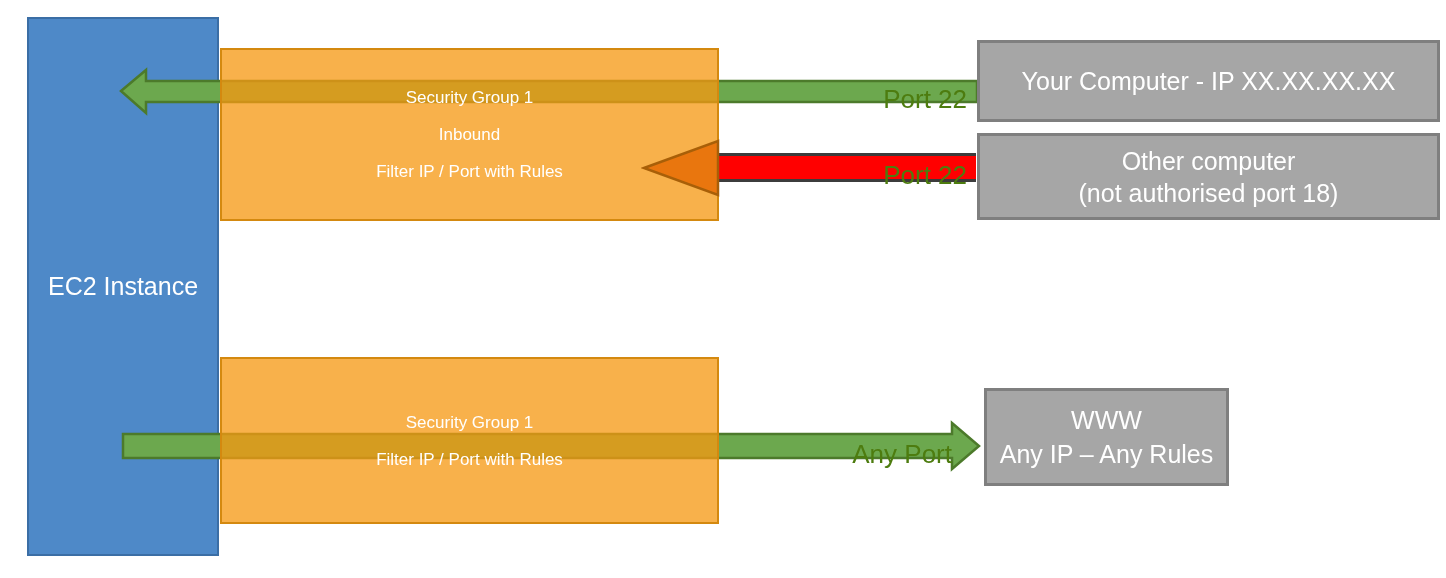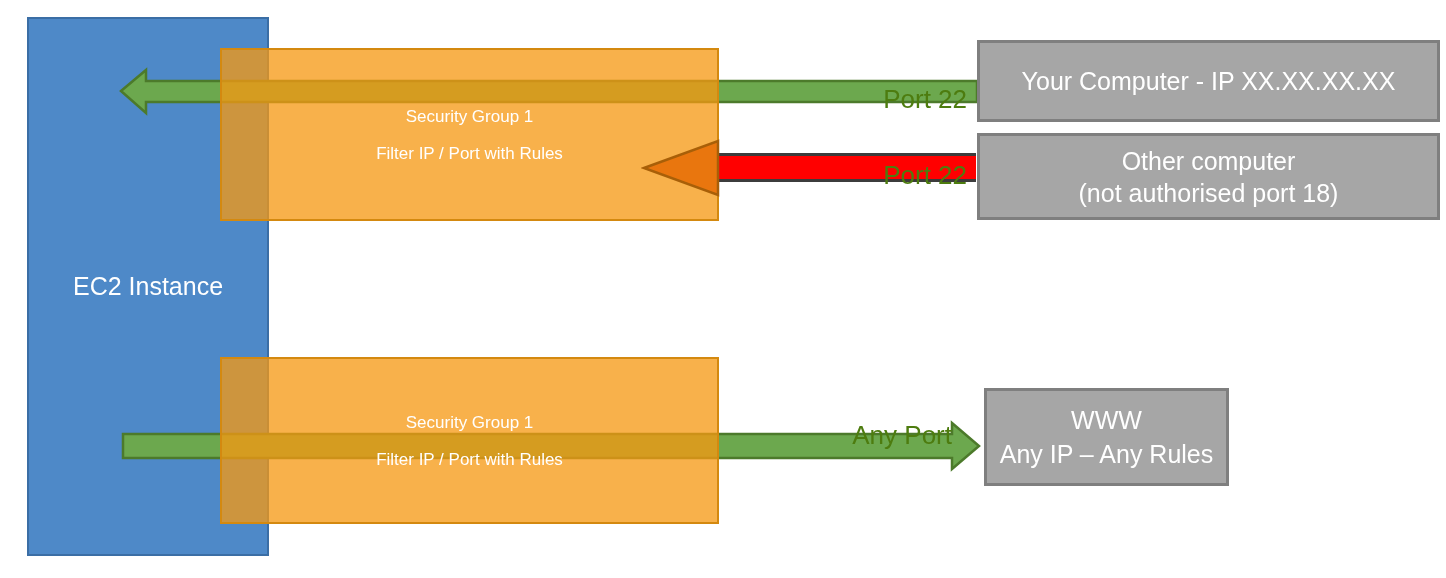--- a/index.html
+++ b/index.html
@@ -6,21 +6,21 @@
   .canvas{
     position:relative;width:1446px;height:578px;background:#fff;overflow:hidden;
     font-family:"Liberation Sans",sans-serif;color:#fff;
   }
   .box{
     position:absolute;box-sizing:border-box;display:flex;flex-direction:column;
     align-items:center;justify-content:center;text-align:center;
   }
   .box span{display:block;white-space:nowrap;}
   .blue{
-    left:27px;top:17px;width:242px;height:539px;
+    left:27px;top:17px;width:192px;height:539px;
     background:var(--blue_fill);border:2px solid var(--blue_border);
     z-index:1;font-size:25px;line-height:31px;
   }
   .orange{
     background:var(--orange_fill);border:2px solid var(--orange_border);
     z-index:3;font-size:17px;line-height:37px;
   }
   #sg-inbound{left:220px;top:48px;width:499px;height:173px;}
   #sg-outbound{left:220px;top:357px;width:499px;height:167px;}
   .gray{
@@ -41,21 +41,21 @@
     box-sizing:border-box;z-index:4;
   }
   #red-head{left:641px;top:138px;z-index:5;}
   .red-head-poly{fill:var(--redhead_fill);stroke:var(--redhead_border);stroke-width:2.5;}
   .flow-label{
     position:absolute;color:#4d7c0f;font-size:26px;line-height:30px;
     z-index:6;white-space:nowrap;margin-top:8px;
   }
   #label-port22-green{right:479px;top:76px;}
   #label-port22-red{right:479px;top:152px;}
-  #label-anyport{right:494px;top:412px;}
+  #label-anyport{right:494px;top:431px;}
 </style>
 </head>
 <body>
 
 <div class="canvas">
 
   <div class="box blue" id="ec2">
     <span>EC2 Instance</span>
   </div>
 
@@ -67,20 +67,21 @@
     <polygon class="green-poly" points="3,14 832,14 832,3 859,26 832,49 832,38 3,38"></polygon>
   </svg>
 
   <div id="red-bar"></div>
   <svg class="arrow" id="red-head" width="80" height="60" viewBox="0 0 80 60">
     <polygon class="red-head-poly" points="3,30 77,3 77,57"></polygon>
   </svg>
 
   <div class="box orange" id="sg-inbound">
     <span>Security Group 1</span>
+    <span>Inbound</span>
     <span>Filter IP / Port with Rules</span>
   </div>
 
   <div class="box orange" id="sg-outbound">
     <span>Security Group 1</span>
     <span>Filter IP / Port with Rules</span>
   </div>
 
   <div class="box gray" id="your-computer">
     <span>Your Computer - IP XX.XX.XX.XX</span>

